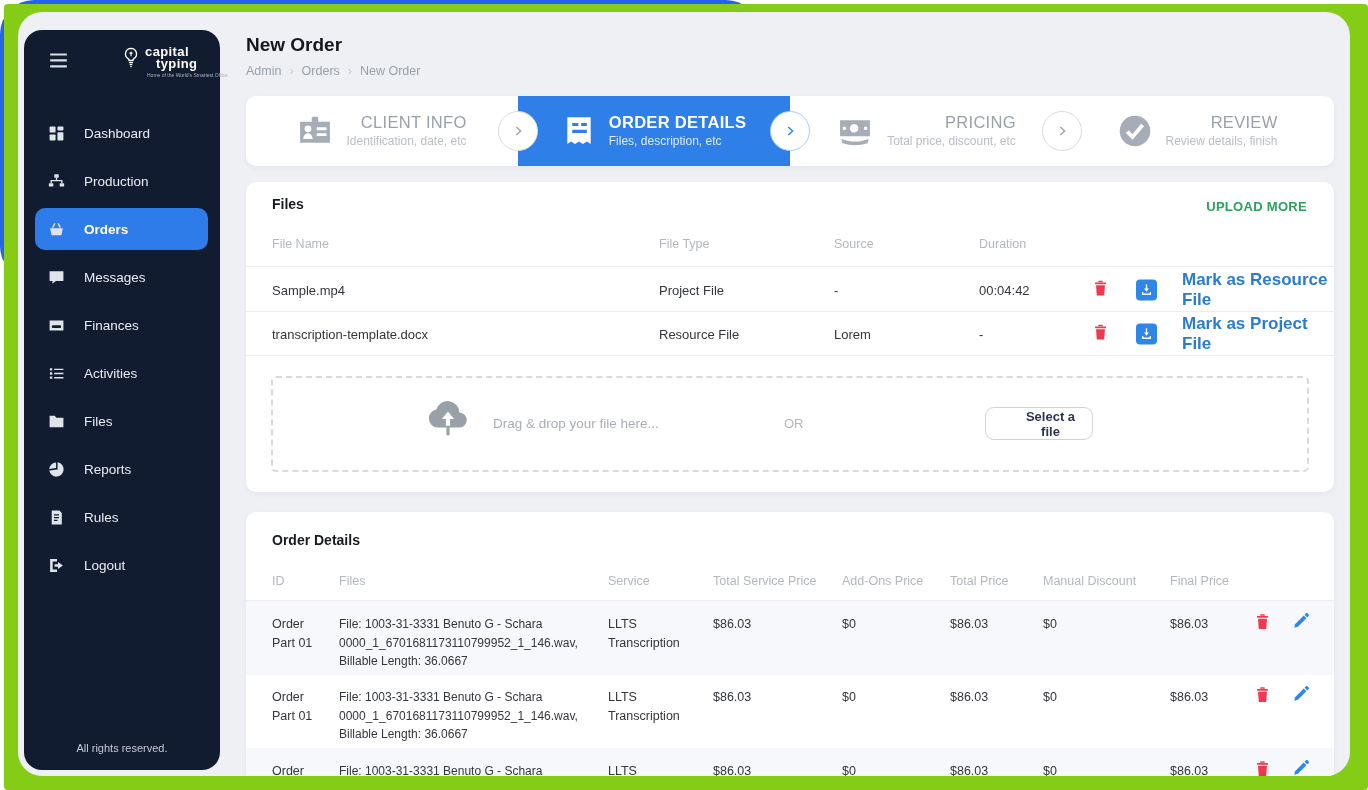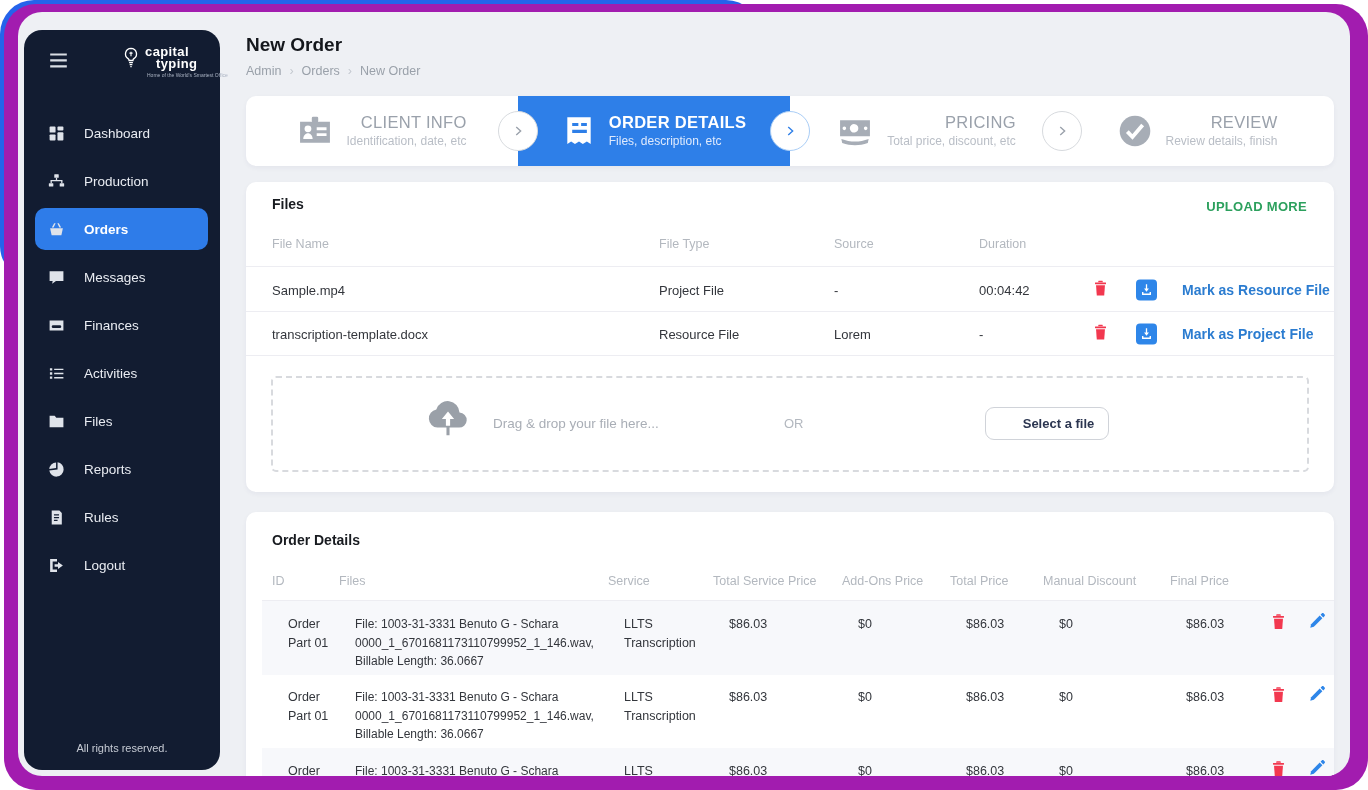--- a/index.html
+++ b/index.html
@@ -1,19 +1,19 @@
 <!DOCTYPE html>
 <html><head>
 <meta charset="utf-8">
 <style>
   html,body{margin:0;padding:0;}
   body{width:1368px;height:790px;position:relative;overflow:hidden;background:#fff;
        font-family:"Liberation Sans","DejaVu Sans",sans-serif;-webkit-font-smoothing:antialiased;}
   .accent{position:absolute;top:0;left:0;width:760px;height:280px;background:#2563eb;border-radius:34px;}
-  .frame{position:absolute;top:4px;left:4px;right:0;bottom:0;background:#a21caf;border-radius:32px;}
+  .frame{position:absolute;top:4px;left:4px;right:0;bottom:0;background:#84cc16;border-radius:4px;}
   .panel{position:absolute;left:14px;top:8px;right:18px;bottom:14px;background:#eef0f4;border-radius:24px;overflow:hidden;}
 
   
   .sidebar{position:absolute;left:6px;top:18px;bottom:6px;width:196px;background:#121c31;border-radius:18px;}
   .hamburger{position:absolute;top:22px;left:22px;width:24px;height:20px;background:none;border:0;padding:0;color:#d9dde4;cursor:pointer;}
   .logo{position:absolute;top:16px;left:98px;display:flex;gap:5px;color:#fff;align-items:flex-start;}
   .logo-line1{font-size:13px;font-weight:700;letter-spacing:.4px;line-height:12px;display:block;}
   .logo-line2{font-size:13px;font-weight:700;letter-spacing:.4px;line-height:12px;display:block;margin-left:11px;}
   .logo-tag{font-size:5px;color:#a9b2c2;display:block;margin-top:2px;margin-left:2px;white-space:nowrap;}
   .menu{position:absolute;top:82px;left:0;right:0;}
@@ -48,31 +48,31 @@
   
   .files-card{top:170px;height:310px;}
   .card-title{position:absolute;top:14px;left:26px;font-size:14px;font-weight:700;color:#181b20;}
   .upload-more{position:absolute;top:16px;right:21px;font-size:13px;font-weight:700;color:#2ca05d;letter-spacing:.3px;background:none;border:0;cursor:pointer;}
   .col-head{position:absolute;font-size:12.5px;color:#b3b8bf;}
   .ft-row{position:absolute;left:0;right:0;border-top:1px solid #ededf2;}
   .cell{position:absolute;top:50%;transform:translateY(-50%);font-size:13px;color:#33363c;}
   .icon-btn{position:absolute;top:50%;transform:translateY(-50%);background:none;border:0;padding:0;cursor:pointer;display:inline-flex;}
   .trash{color:#f2384f;}
   .dl-box{width:21px;height:21px;background:#2e86e9;border-radius:4px;display:flex;align-items:center;justify-content:center;color:#fff;}
-  .row-action{position:absolute;top:50%;transform:translateY(-50%);font-size:14px;font-weight:700;color:#2b7cd0;text-decoration:none;}
+  .row-action{position:absolute;top:50%;transform:translateY(-50%);font-size:17px;font-weight:700;color:#2b7cd0;text-decoration:none;}
   .dropzone{position:absolute;left:25px;right:25px;top:194px;height:92px;border:2px dashed #d8dade;border-radius:5px;cursor:pointer;}
   .dz-cloud{position:absolute;left:152px;top:18px;color:#9aa0a8;}
   .dz-hint{position:absolute;left:220px;top:38px;font-size:13.5px;color:#a9aeb6;}
   .dz-or{position:absolute;left:511px;top:38px;font-size:13px;color:#b3b8bf;}
-  .dz-btn{position:absolute;left:712px;top:29px;width:124px;height:33px;background:#fff;border:1px solid #d0d3d9;border-radius:9px;
+  .dz-btn{position:absolute;left:712px;top:29px;width:108px;height:33px;background:#fff;border:1px solid #d0d3d9;border-radius:9px;
           font-size:13px;font-weight:700;color:#2b3550;cursor:pointer;font-family:inherit;padding-left:29px;}
 
   
   .orders-card{top:500px;height:380px;overflow:hidden;}
-  .od-row{position:absolute;left:16px;right:0;height:74px;}
+  .od-row{position:absolute;left:0;right:0;height:74px;}
   .od-row.striped{background:#f7f8fb;}
   .od-cell{position:absolute;top:14px;font-size:12.5px;color:#33363c;line-height:1.55;}
   .od-id{left:26px;width:56px;}
   .od-files{left:93px;width:262px;font-size:12px;overflow-wrap:break-word;}
   .od-service{left:362px;width:92px;}
   .od-tsp{left:467px;}
   .od-addons{left:596px;}
   .od-tp{left:704px;}
   .od-md{left:797px;}
   .od-fp{left:924px;}

